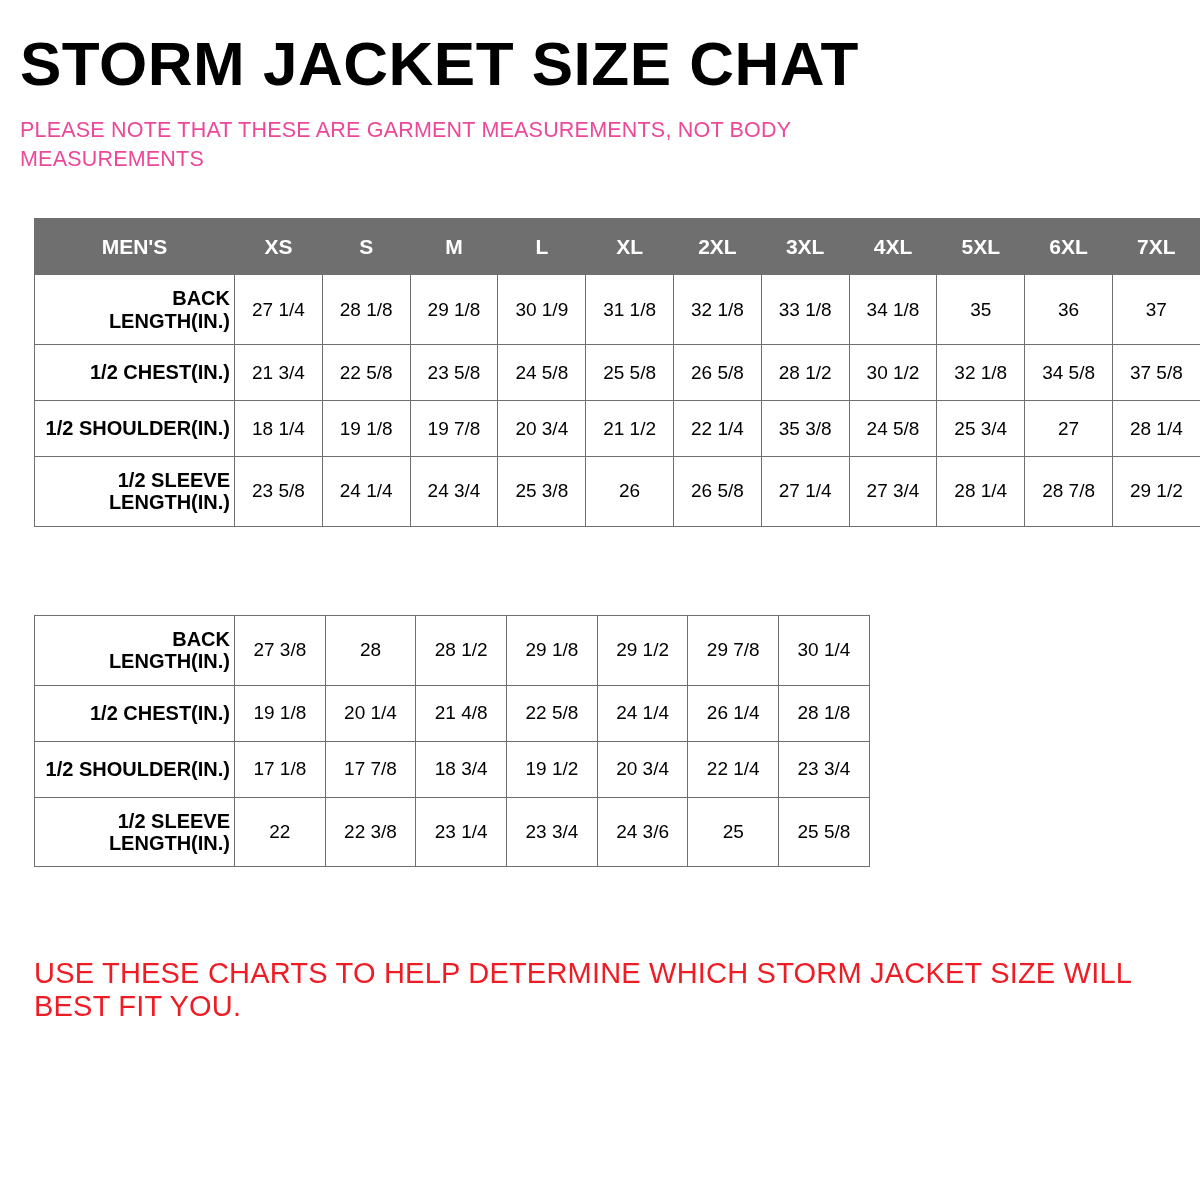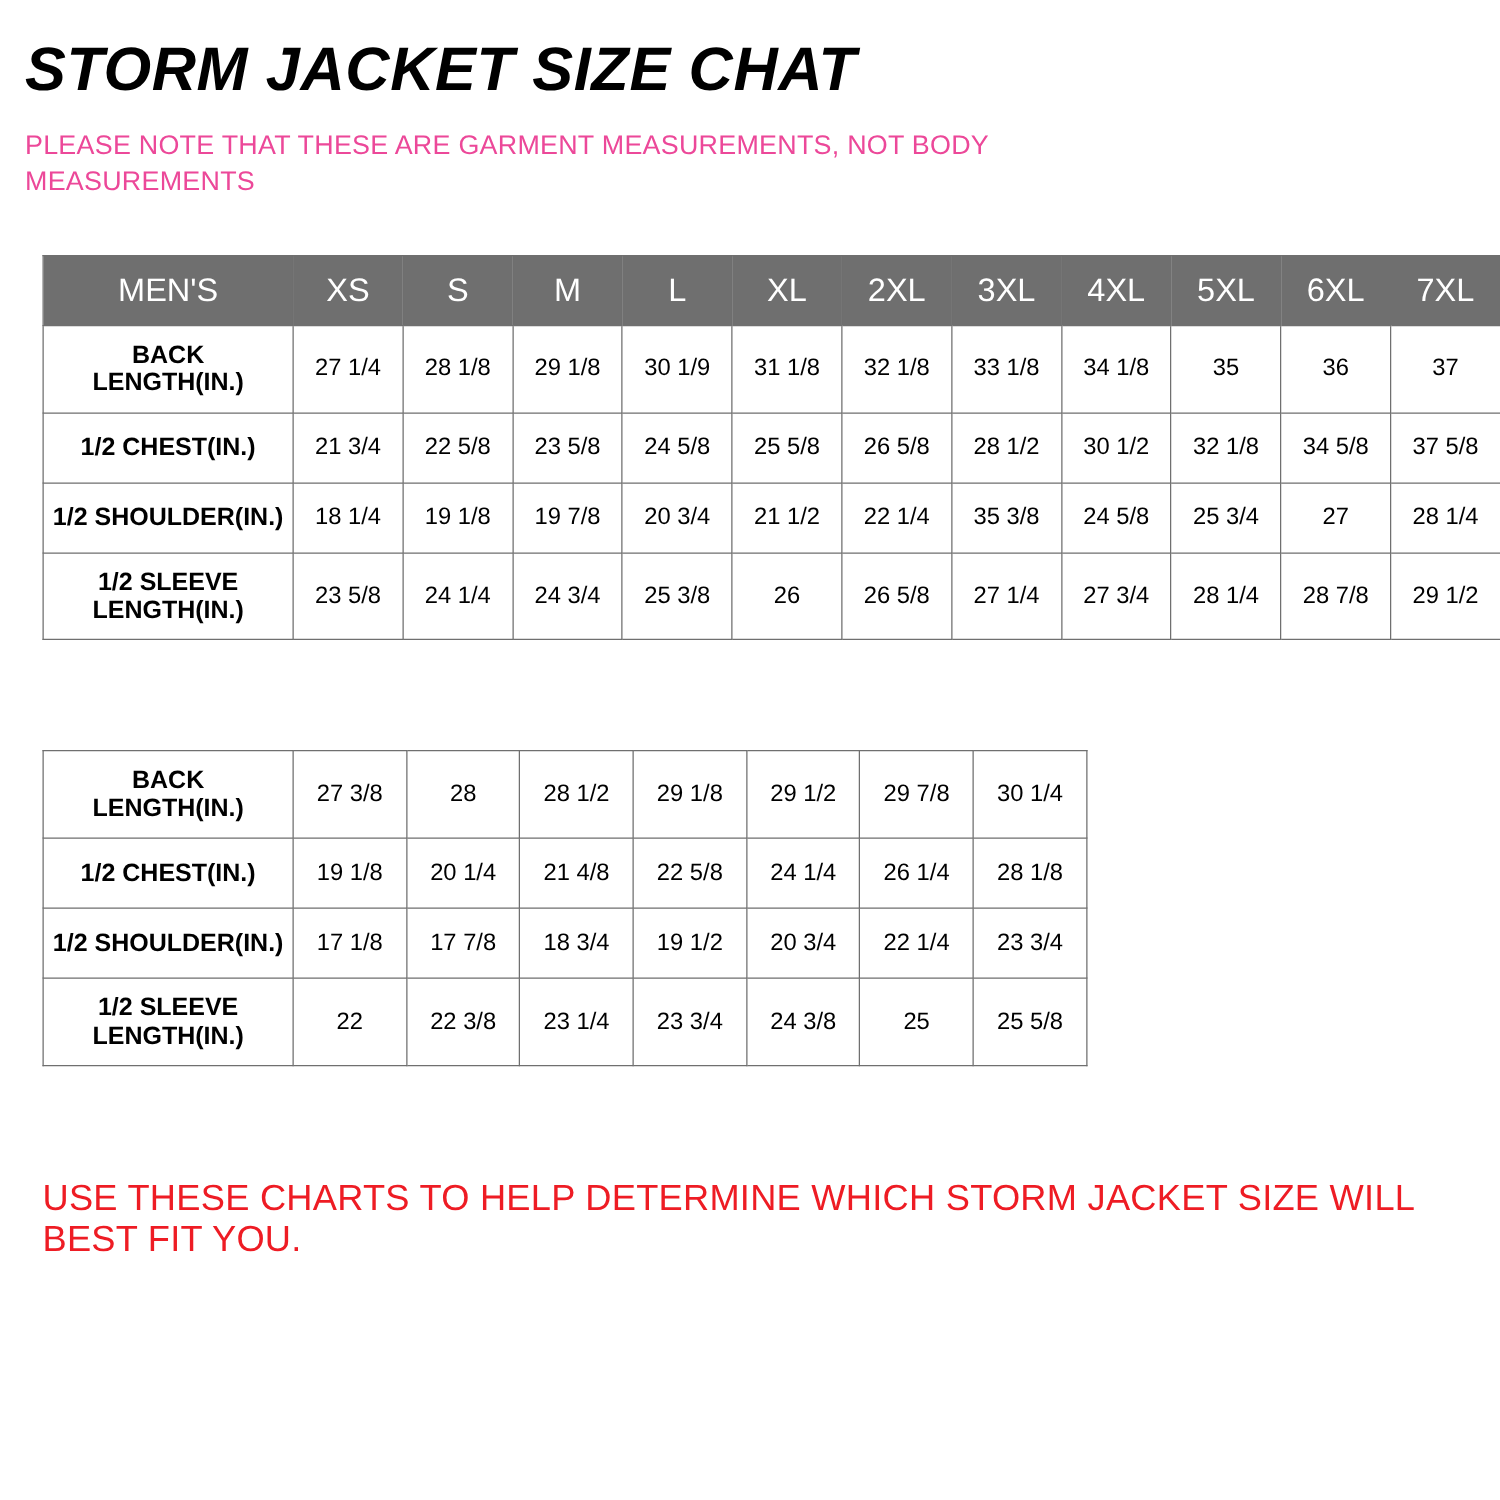--- a/index.html
+++ b/index.html
@@ -16,27 +16,26 @@
     overflow: hidden;
   }
   .page {
     width: 1200px;
     height: 1200px;
     box-sizing: border-box;
     padding: 24px 18px 0 18px;
     position: relative;
   }
   .title {
-    font-size: 49px;
+    font-size: 62px;
     font-weight: bold;
     letter-spacing: 0.5px;
     line-height: 1.1;
     margin: 6px 0 0 2px;
     white-space: nowrap;
-    font-style: italic;
   }
   .note {
     color: #ec4899;
     font-size: 21.5px;
     line-height: 1.35;
     margin: 18px 0 0 2px;
     max-width: 950px;
     letter-spacing: 0.2px;
   }
   table {
@@ -50,30 +49,31 @@
     font-size: 19px;
     font-weight: normal;
     padding: 0;
     height: 48px;
     box-sizing: border-box;
     background: #ffffff;
   }
   .hdr td {
     background: #6f6f6f;
     color: #ffffff;
-    font-weight: normal;
-    font-size: 26px;
+    font-weight: bold;
+    font-size: 21px;
     height: 56px;
     border: 1px solid #6f6f6f;
   }
   .rowlabel {
     font-weight: bold;
     font-size: 20px;
     line-height: 1.12;
     padding: 12px 4px;
+    text-align: right;
   }
   .rowlabel.two {
     font-size: 20px;
   }
   #men-table {
     margin: 44px 0 0 16px;
     width: 1166px;
   }
   #men-table .lbl-col { width: 200px; }
   #men-table .data-col { width: 87.8px; }
@@ -245,21 +245,21 @@
         </tr>
         <tr class="body">
           <td class="rowlabel two">
             <div>1/2 SLEEVE</div>
             <div>LENGTH(IN.)</div>
           </td>
           <td>22</td>
           <td>22 3/8</td>
           <td>23 1/4</td>
           <td>23 3/4</td>
-          <td>24 3/8</td>
+          <td>24 3/6</td>
           <td>25</td>
           <td>25 5/8</td>
         </tr>
       </tbody>
   </table>
 
   <div class="footer">USE THESE CHARTS TO HELP DETERMINE WHICH STORM JACKET  SIZE WILL BEST FIT YOU.</div>
 
 </div>
 

